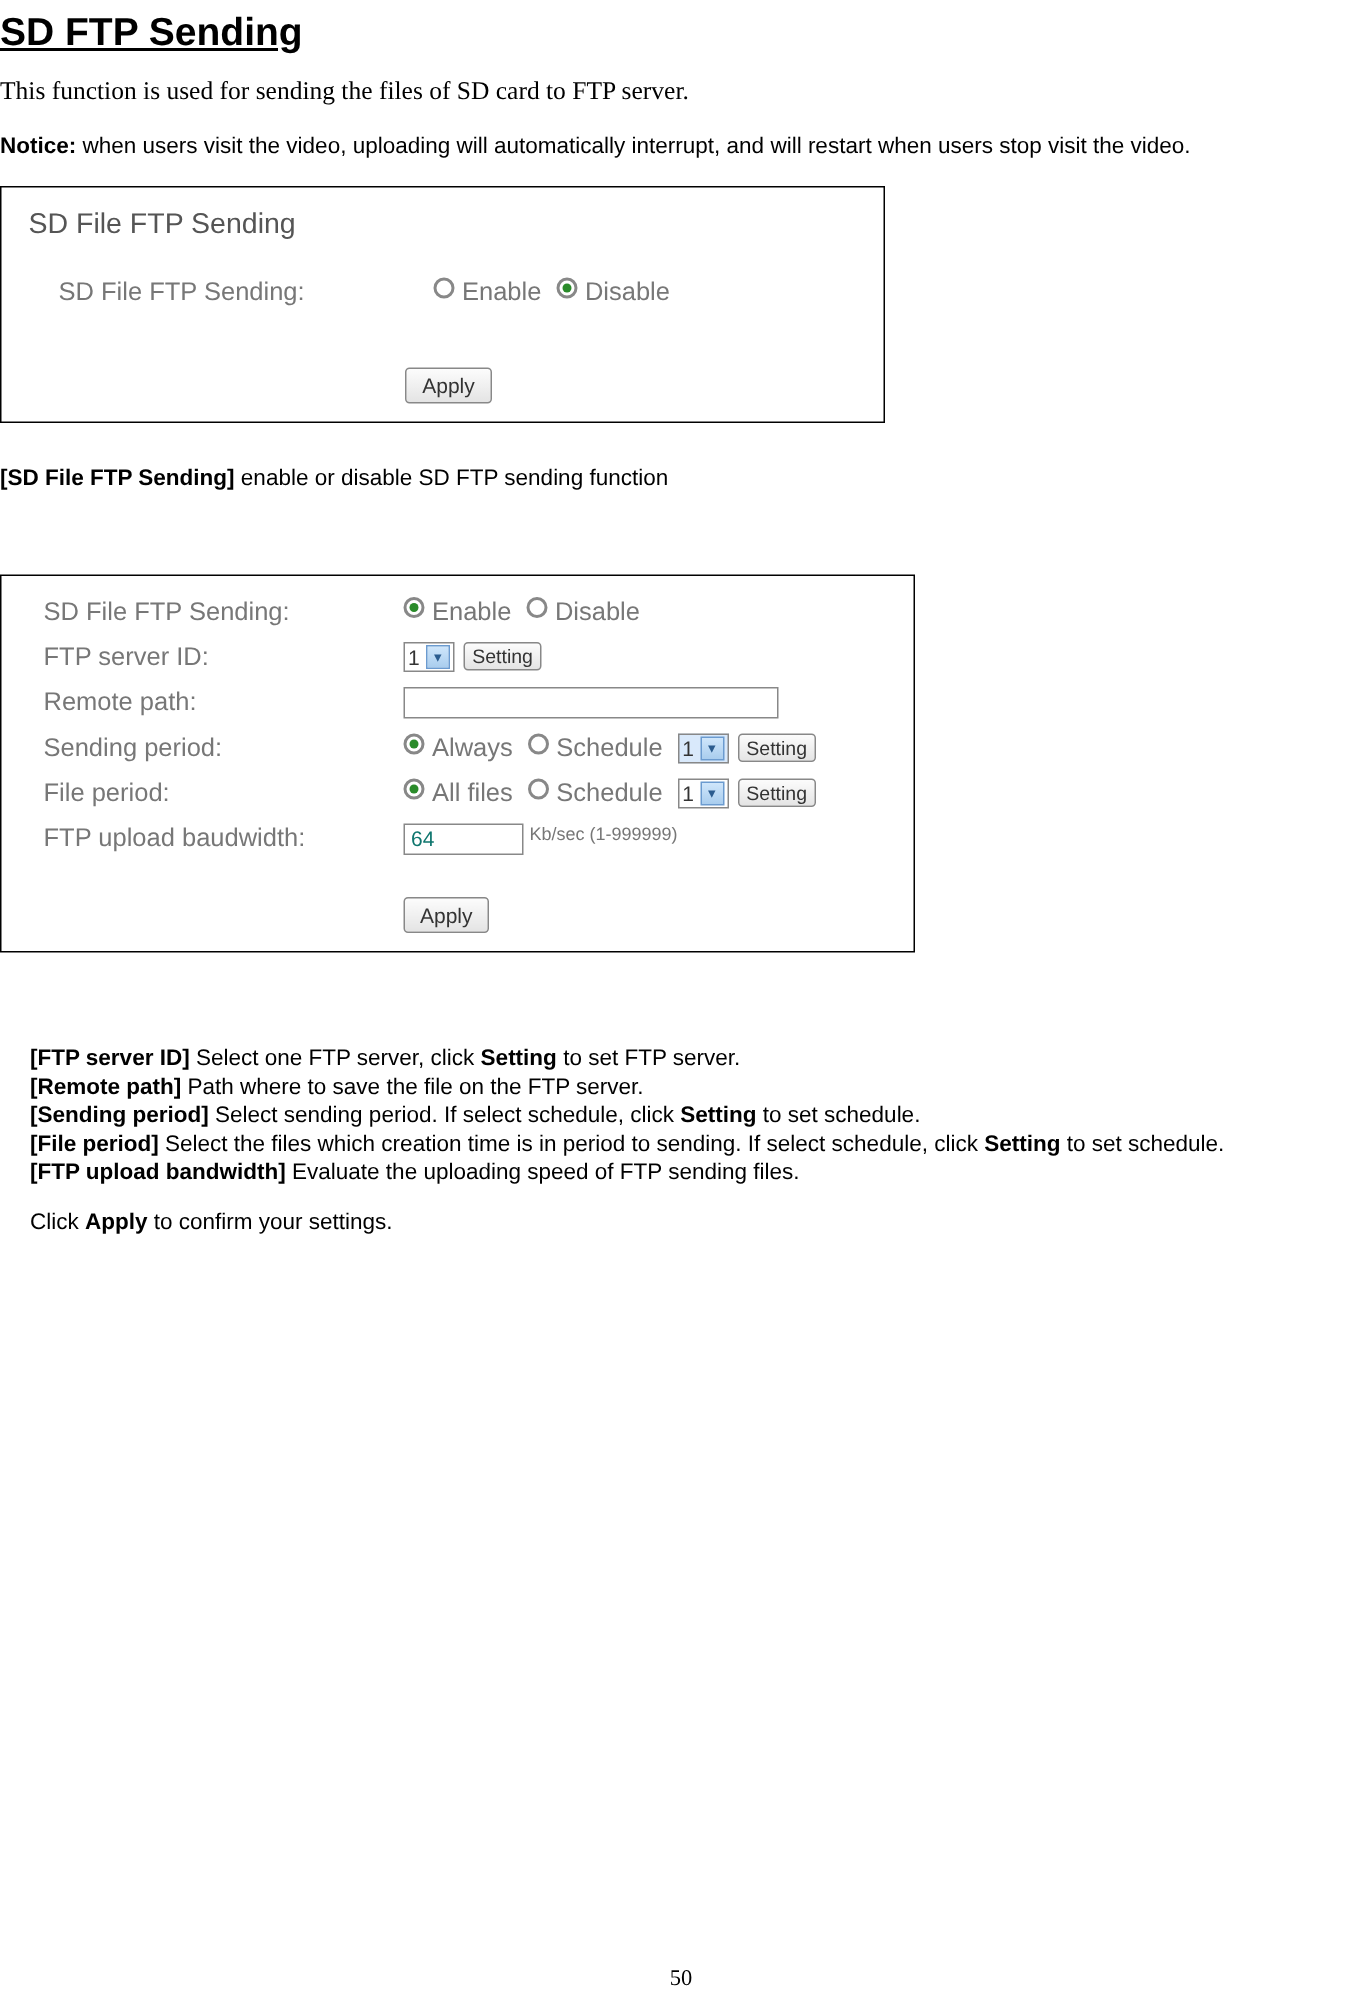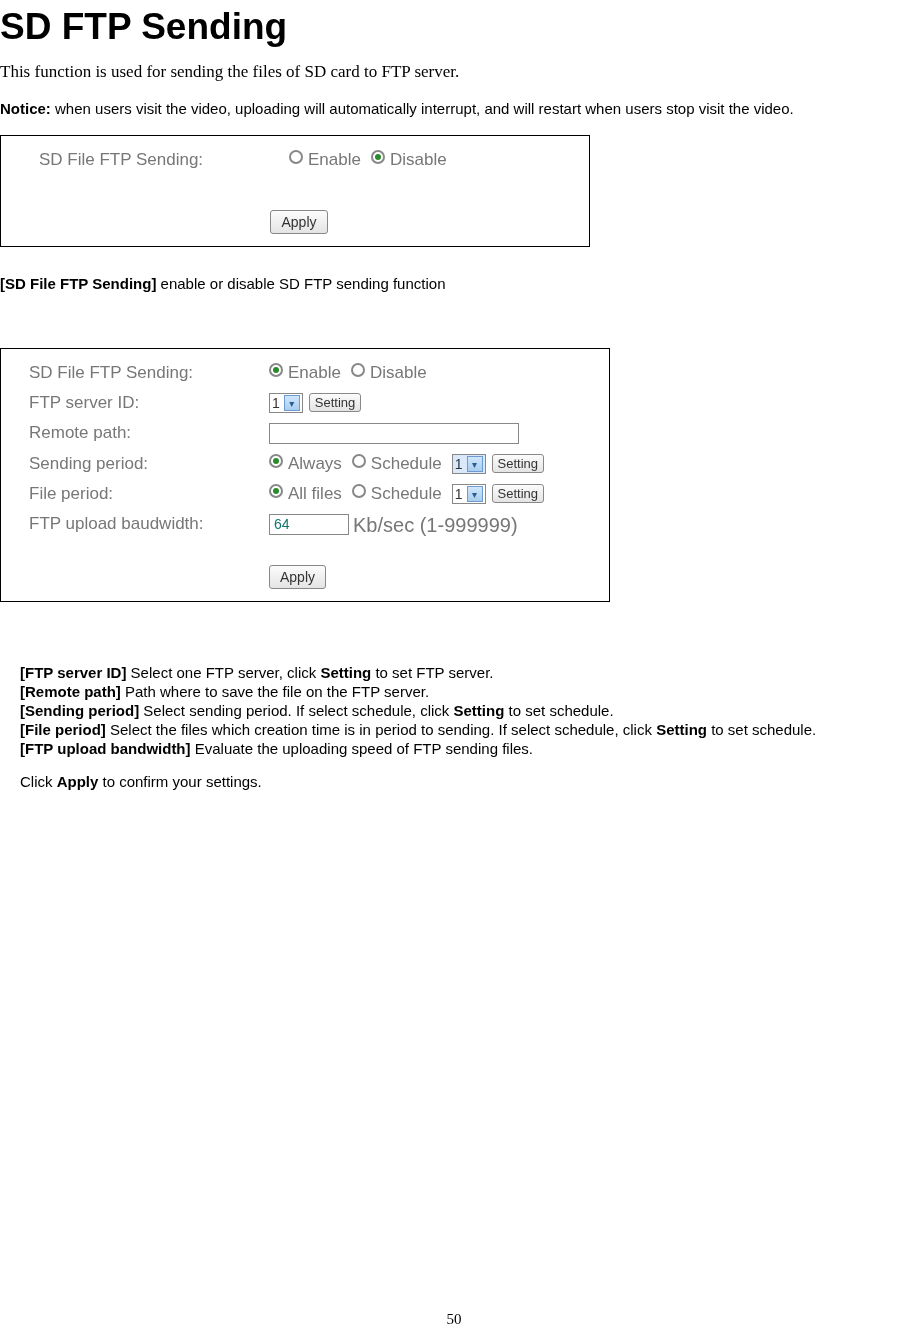--- a/index.html
+++ b/index.html
@@ -11,23 +11,24 @@
     background: #fff;
   }
   .page {
     width: 908px;
     min-height: 1330px;
     position: relative;
     box-sizing: border-box;
     padding: 0;
   }
   h1.title {
-    font-size: 37px;
+    font-size: 26px;
     font-weight: bold;
     margin: 6px 0 14px 0;
+    text-decoration: underline;
   }
   .intro {
     font-family: "Times New Roman", Times, serif;
     font-size: 17px;
     margin: 12px 0 18px 0;
   }
   .para {
     font-size: 15px;
     margin: 0 0 18px 0;
     text-align: justify;
@@ -135,21 +136,21 @@
     height: 21px;
     font-size: 14px;
     color: #0f766e;
     padding: 1px 4px;
     box-sizing: border-box;
     display: inline-block;
     vertical-align: middle;
   }
   .hint {
     color: #777;
-    font-size: 20px;
+    font-size: 12px;
     margin-left: 4px;
     vertical-align: middle;
   }
   .desc-block { margin-top: 6px; }
   .desc-line { margin: 0 0 2px 0; text-align: justify; padding-left: 20px; }
   .pagenum {
     position: absolute;
     bottom: 8px;
     width: 100%;
     text-align: center;
@@ -164,20 +165,21 @@
 
   <h1 class="title">SD FTP Sending</h1>
 
   <p class="intro">This function is used for sending the files of SD card to FTP server.</p>
 
   <p class="para">
     <span class="bold">Notice:</span><span> when users visit the video, uploading will automatically interrupt, and will restart when users stop visit the video.</span>
   </p>
 
   <div class="figure figure1">
+    <span class="panel-title">SD File FTP Sending</span>
     <div class="row">
       <span class="row-label">SD File FTP Sending:</span>
       <span class="radio"></span>
       <span class="radio-text">Enable</span>
       <span class="radio sel"></span>
       <span class="radio-text">Disable</span>
     </div>
     <div class="apply-row">
       <span class="btn">Apply</span>
     </div>

